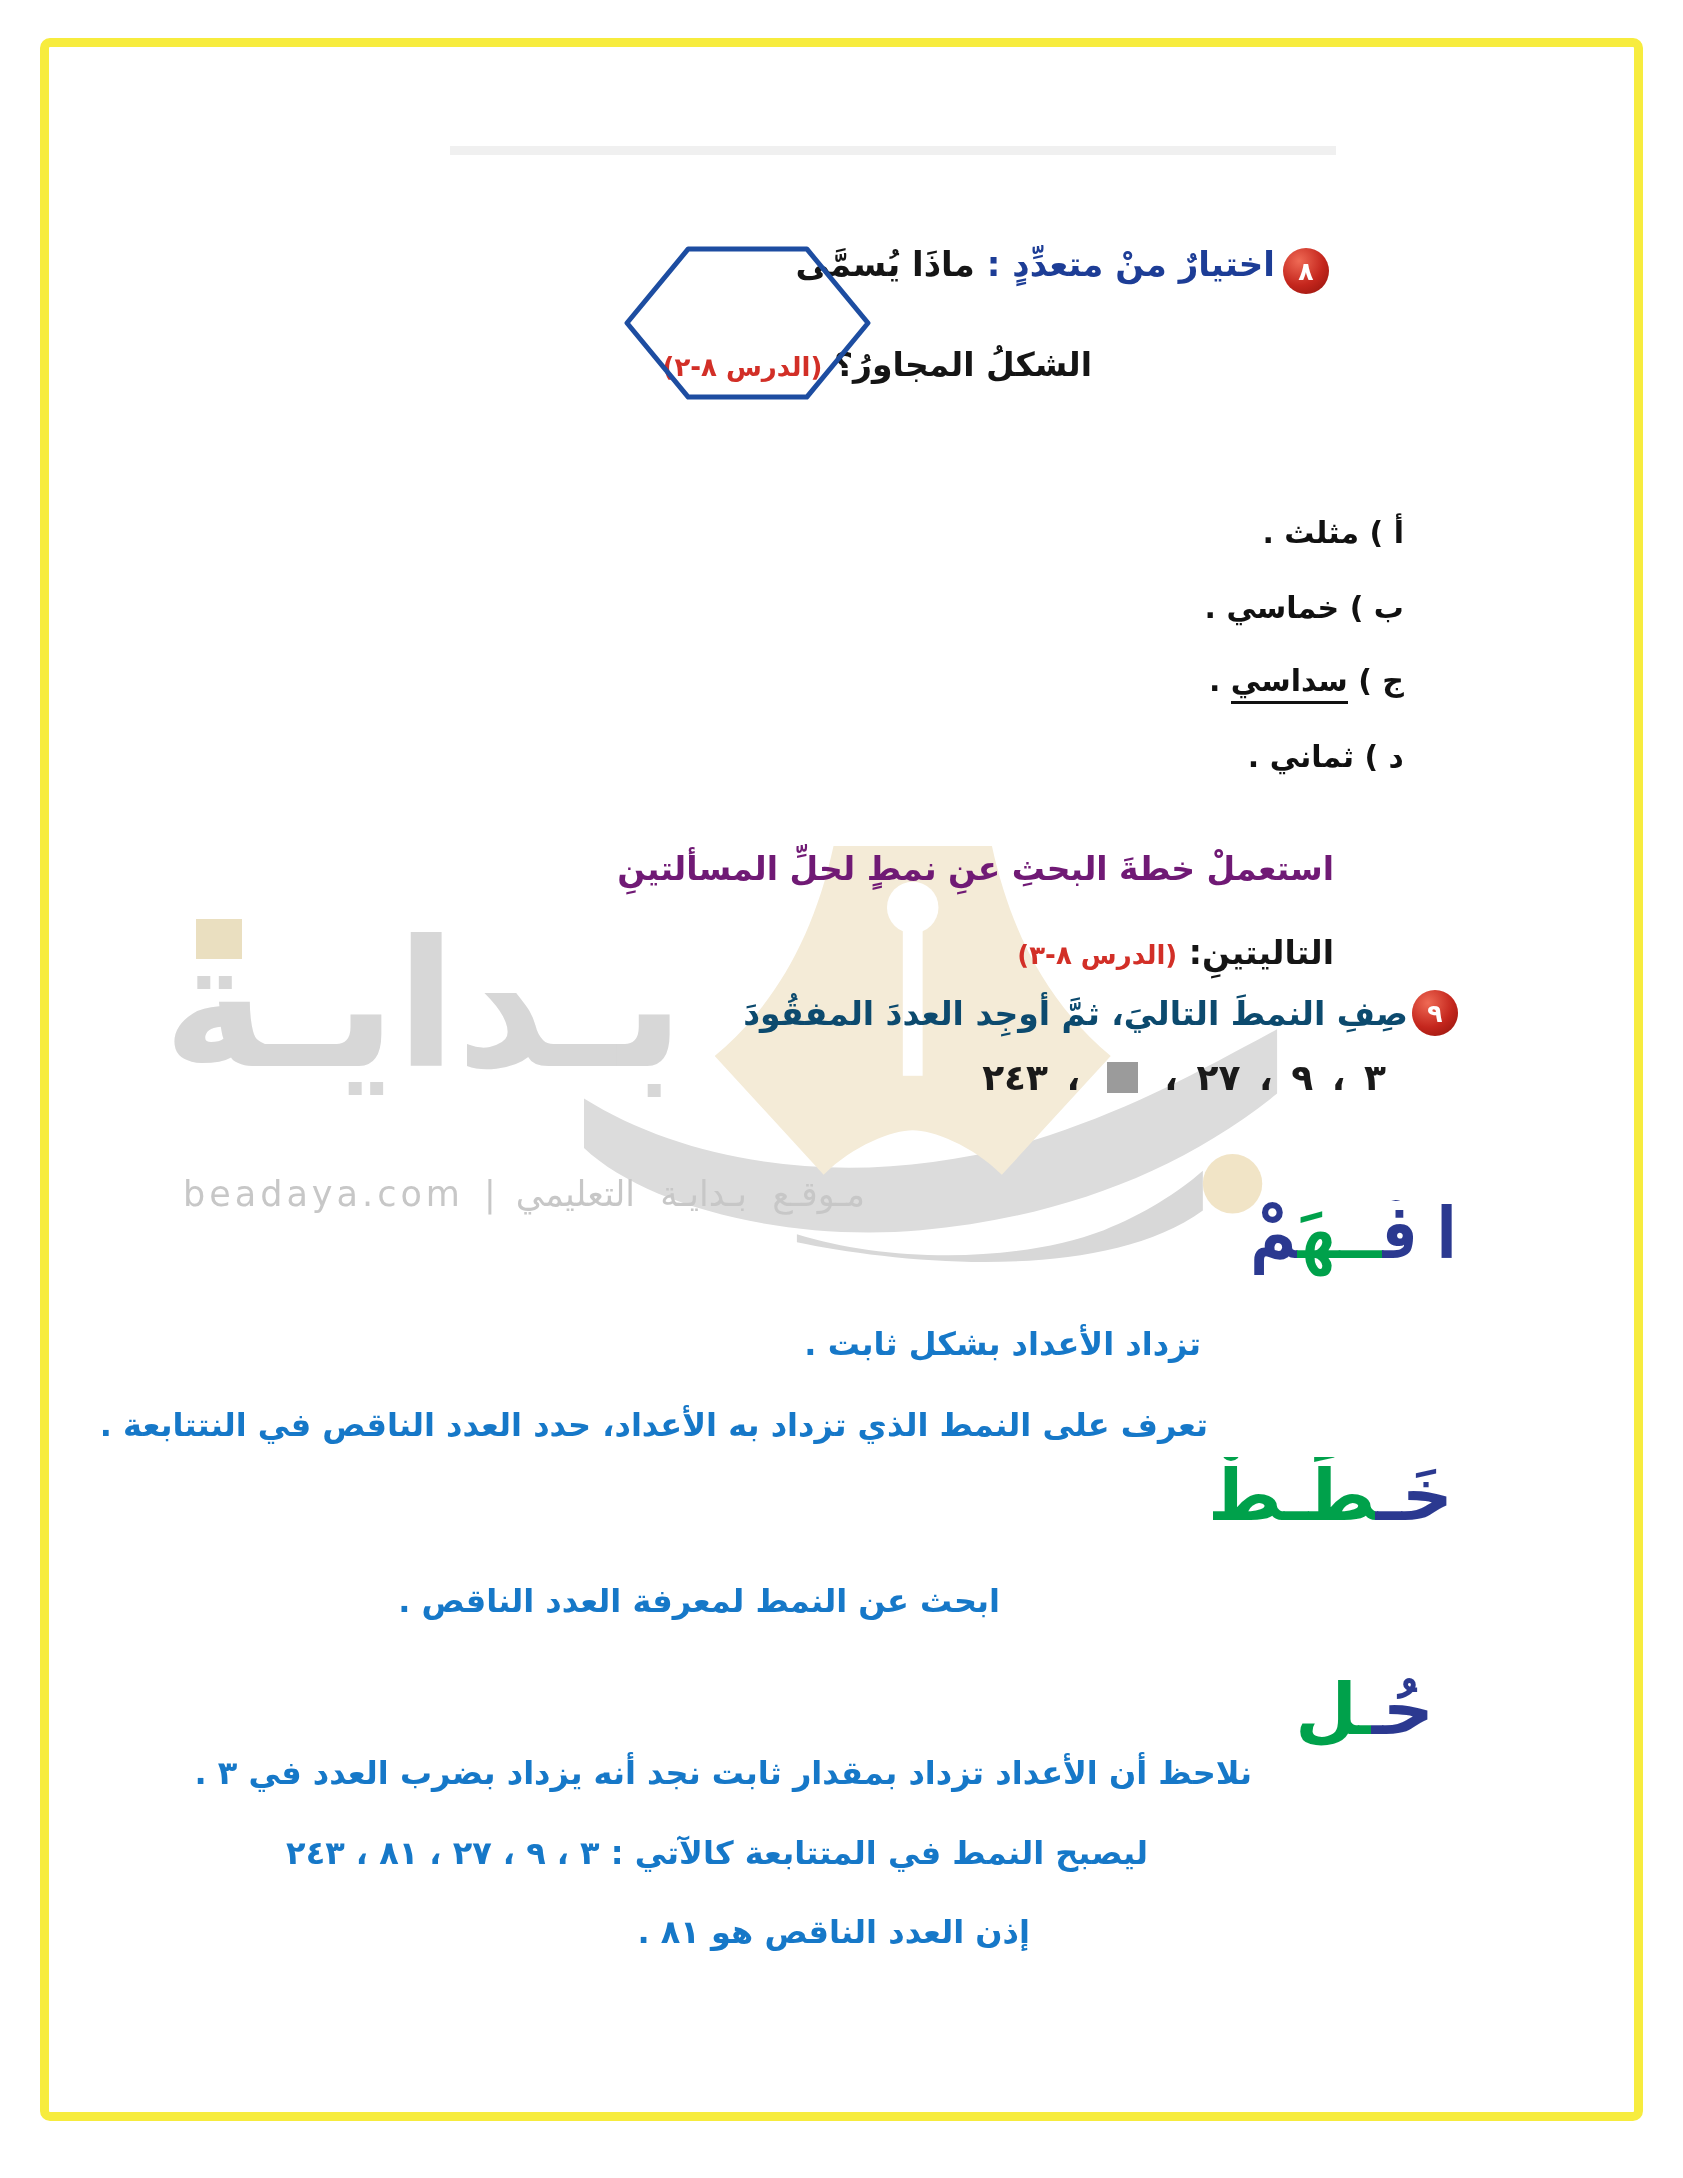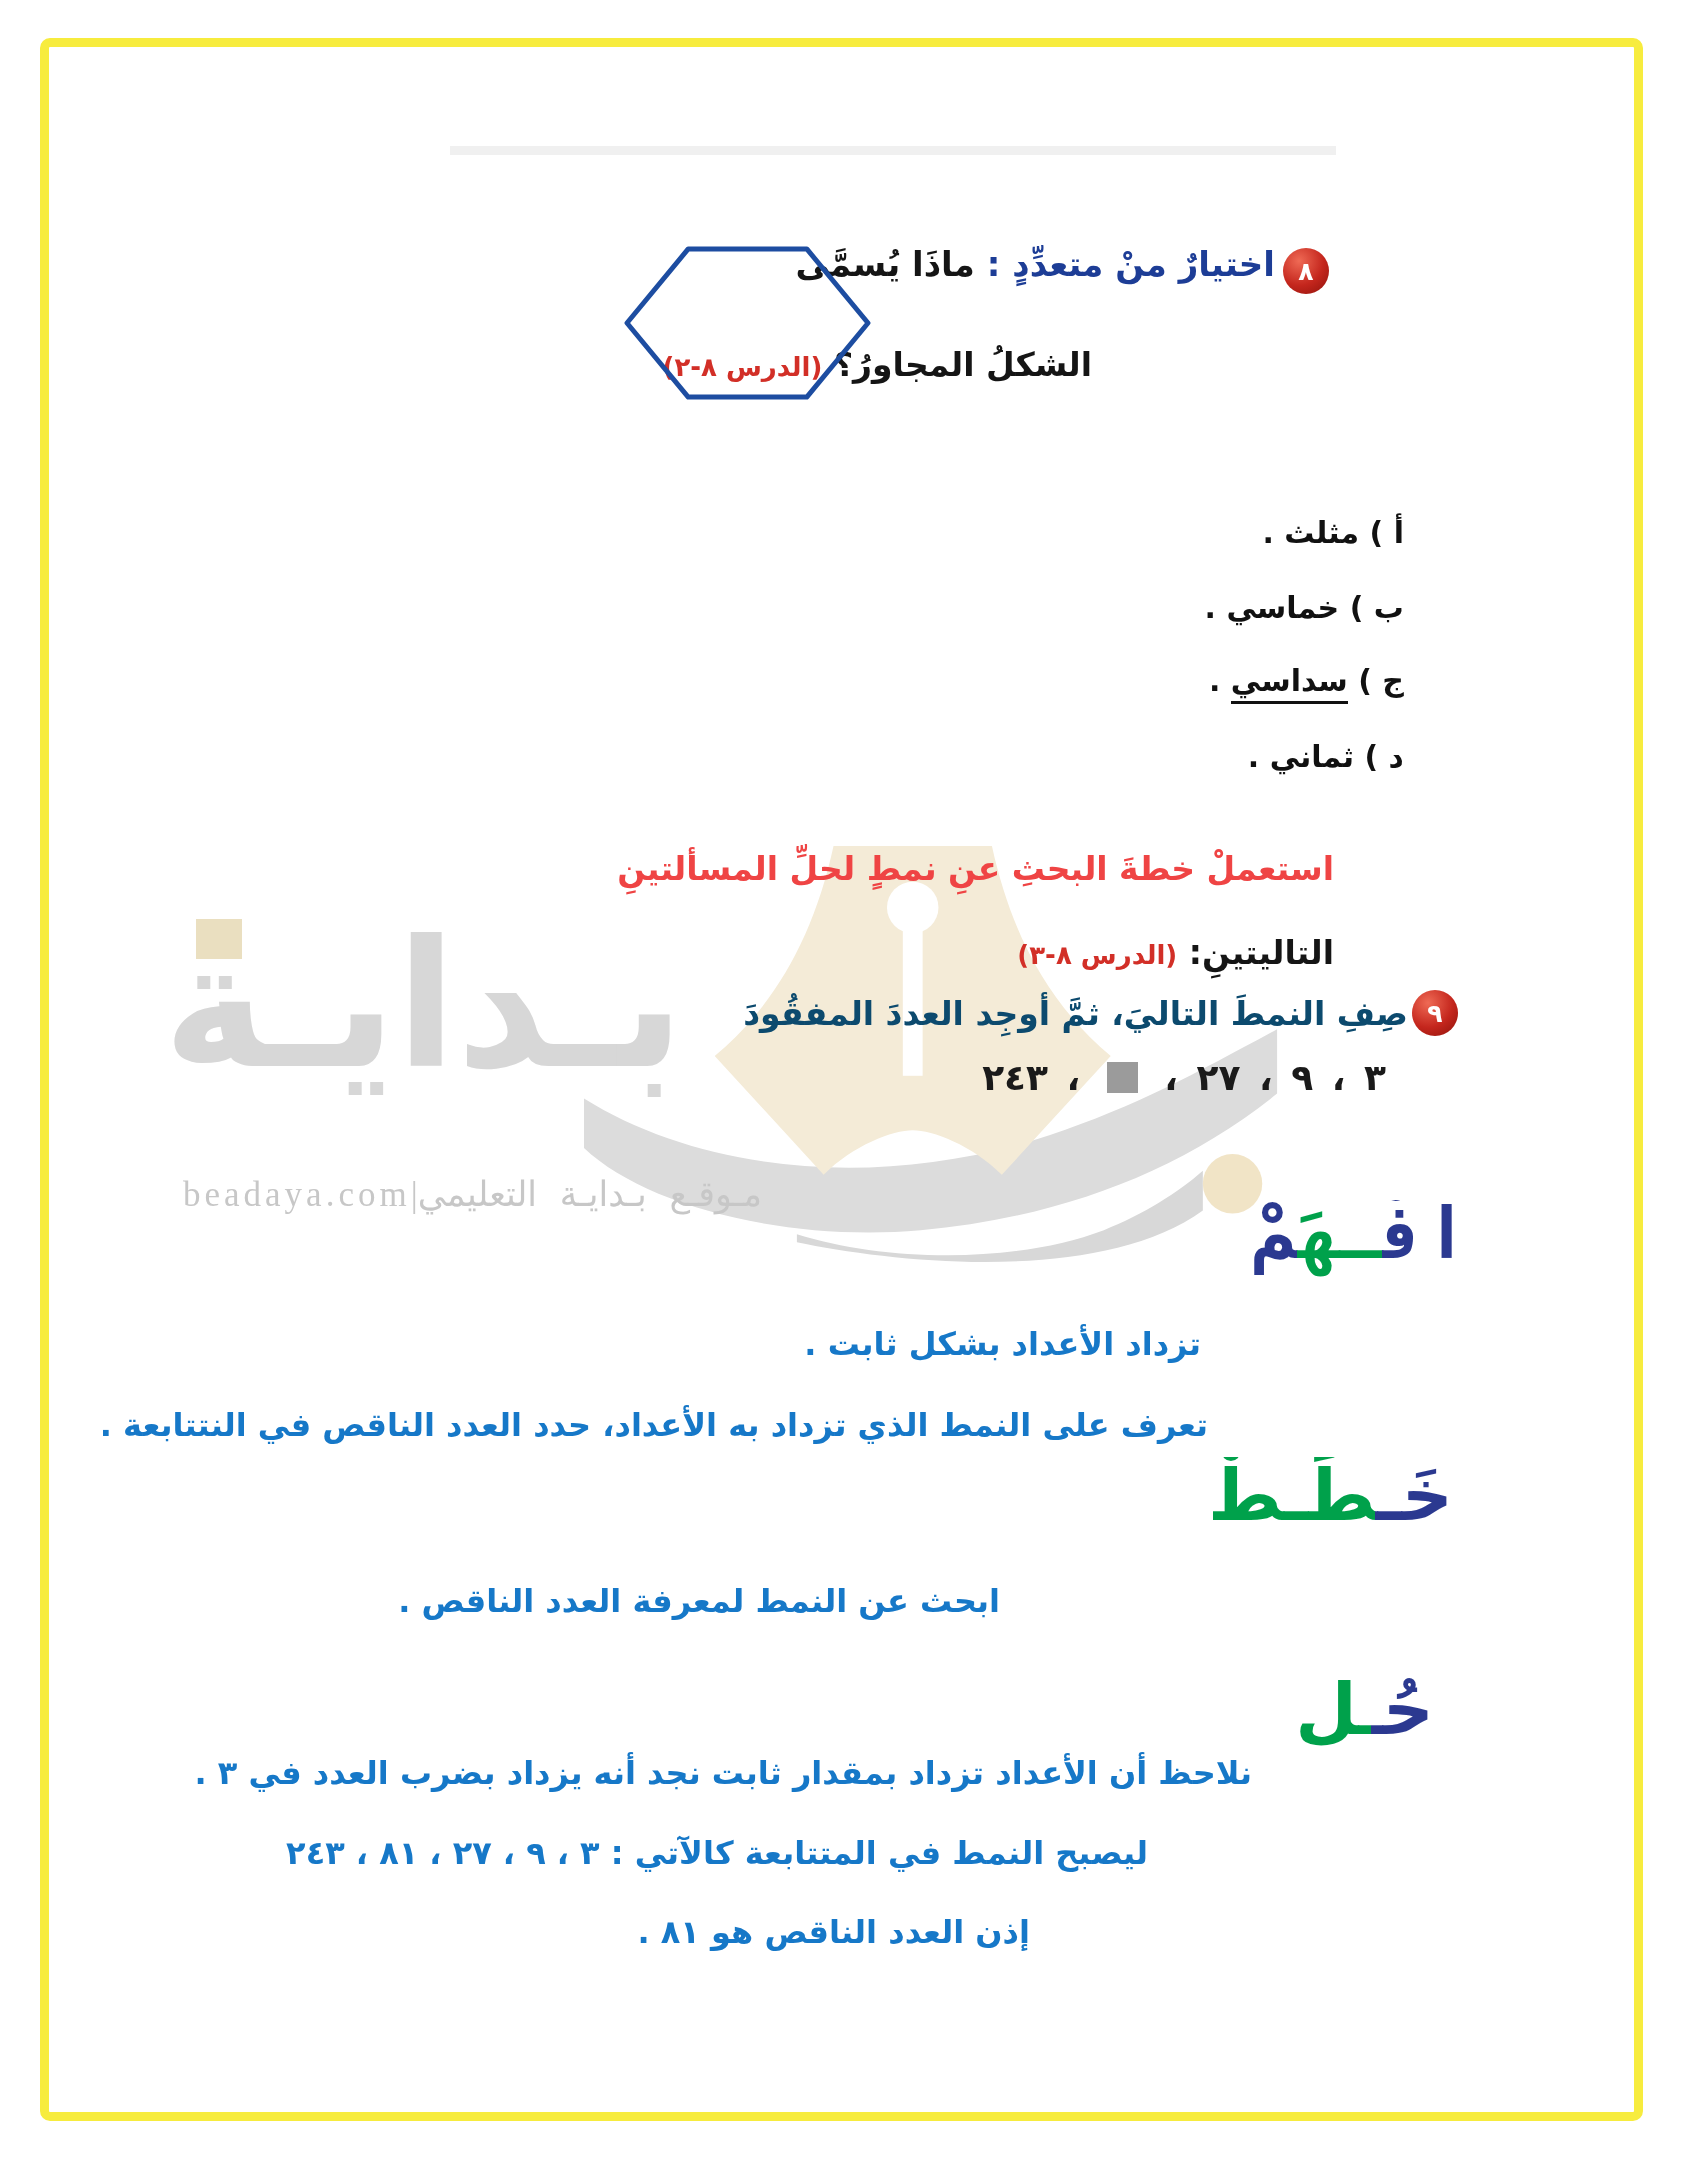--- a/index.html
+++ b/index.html
@@ -6,22 +6,22 @@
   .page{position:relative;width:1683px;height:2178px;background:#fff;overflow:hidden;
         font-family:"DejaVu Sans",sans-serif;}
   .frame{position:absolute;left:40px;top:38px;right:40px;bottom:57px;
          border:9px solid var(--border-yellow,#f7ec3e);border-radius:10px;}
   .abs{position:absolute;}
   .scan-strip{left:450px;top:146px;width:886px;height:9px;background:#f0f0f0;}
 
   
   .wm-big{left:163px;top:896px;font-size:176px;font-weight:bold;color:#d7d7d7;line-height:1.25;z-index:0;}
   .wm-dot{left:196px;top:919px;width:46px;height:40px;background:#eadfc0;z-index:0;}
-  .wm-caption{left:183px;top:1174px;display:flex;align-items:center;
-              font-size:35px;color:#c7c7c7;z-index:0;font-family:Liberation Serif, serif;}
+  .wm-caption{left:183px;top:1174px;display:flex;gap:20px;align-items:center;
+              font-size:35px;color:#c7c7c7;z-index:0;}
   .wm-caption .lat{letter-spacing:4px;}
   .wm-caption .ar{word-spacing:14px;}
   .wm-pen{left:584px;top:846px;z-index:0;}
 
   
   .badge{width:46px;height:46px;border-radius:50%;display:flex;align-items:center;justify-content:center;
          background:radial-gradient(circle at 35% 28%, #ef6a55 0%, var(--badge-red,#c4261d) 55%, #8e120b 100%);
          color:#fff;font-size:25px;font-weight:bold;z-index:2;}
   .q8-badge{left:1283px;top:248px;}
   .q9-badge{left:1412px;top:990px;}
@@ -29,21 +29,21 @@
   .q8-line2{right:591px;top:345px;font-size:33px;font-weight:bold;color:#151515;z-index:1;}
   .t-navy{color:#1d3d96;}
   .lesson{color:var(--lesson-red,#d22f27);font-size:26px;font-weight:bold;}
   .hexagon{left:622px;top:242px;z-index:1;}
 
   .choice{right:279px;font-size:30px;font-weight:bold;color:#111;z-index:1;}
   .choice .underlined{border-bottom:3px solid #111;padding-bottom:3px;}
   .c-a{top:515px;} .c-b{top:590px;} .c-c{top:663px;} .c-d{top:739px;margin-left:10px;}
 
   
-  .instr1{right:349px;top:849px;font-size:33px;font-weight:bold;color:#ef4444;z-index:1;}
+  .instr1{right:349px;top:849px;font-size:33px;font-weight:bold;color:#701a75;z-index:1;}
   .instr2{right:349px;top:933px;font-size:33px;font-weight:bold;color:#151515;z-index:1;}
   .q9-prompt{right:275px;top:994px;font-size:33px;font-weight:bold;color:#0c4a6e;z-index:1;}
   .sequence{right:297px;top:1057px;font-size:36px;font-weight:bold;color:#1a1a1a;word-spacing:6px;z-index:1;}
   .gap-square{display:inline-block;width:31px;height:31px;background:#9b9b9b;vertical-align:-3px;margin:0 8px;}
 
   
   .step-heading{font-size:71px;font-weight:900;line-height:1.1;z-index:1;
     -webkit-background-clip:text;background-clip:text;color:transparent;-webkit-text-fill-color:transparent;}
   .g-afham{right:215px;top:1200px;
     background-image:linear-gradient(to left,var(--heading-blue,#2b3990) 0 40%,var(--heading-green,#00a14b) 40% 80%,var(--heading-blue,#2b3990) 80% 100%);font-family:Liberation Mono, monospace;}

